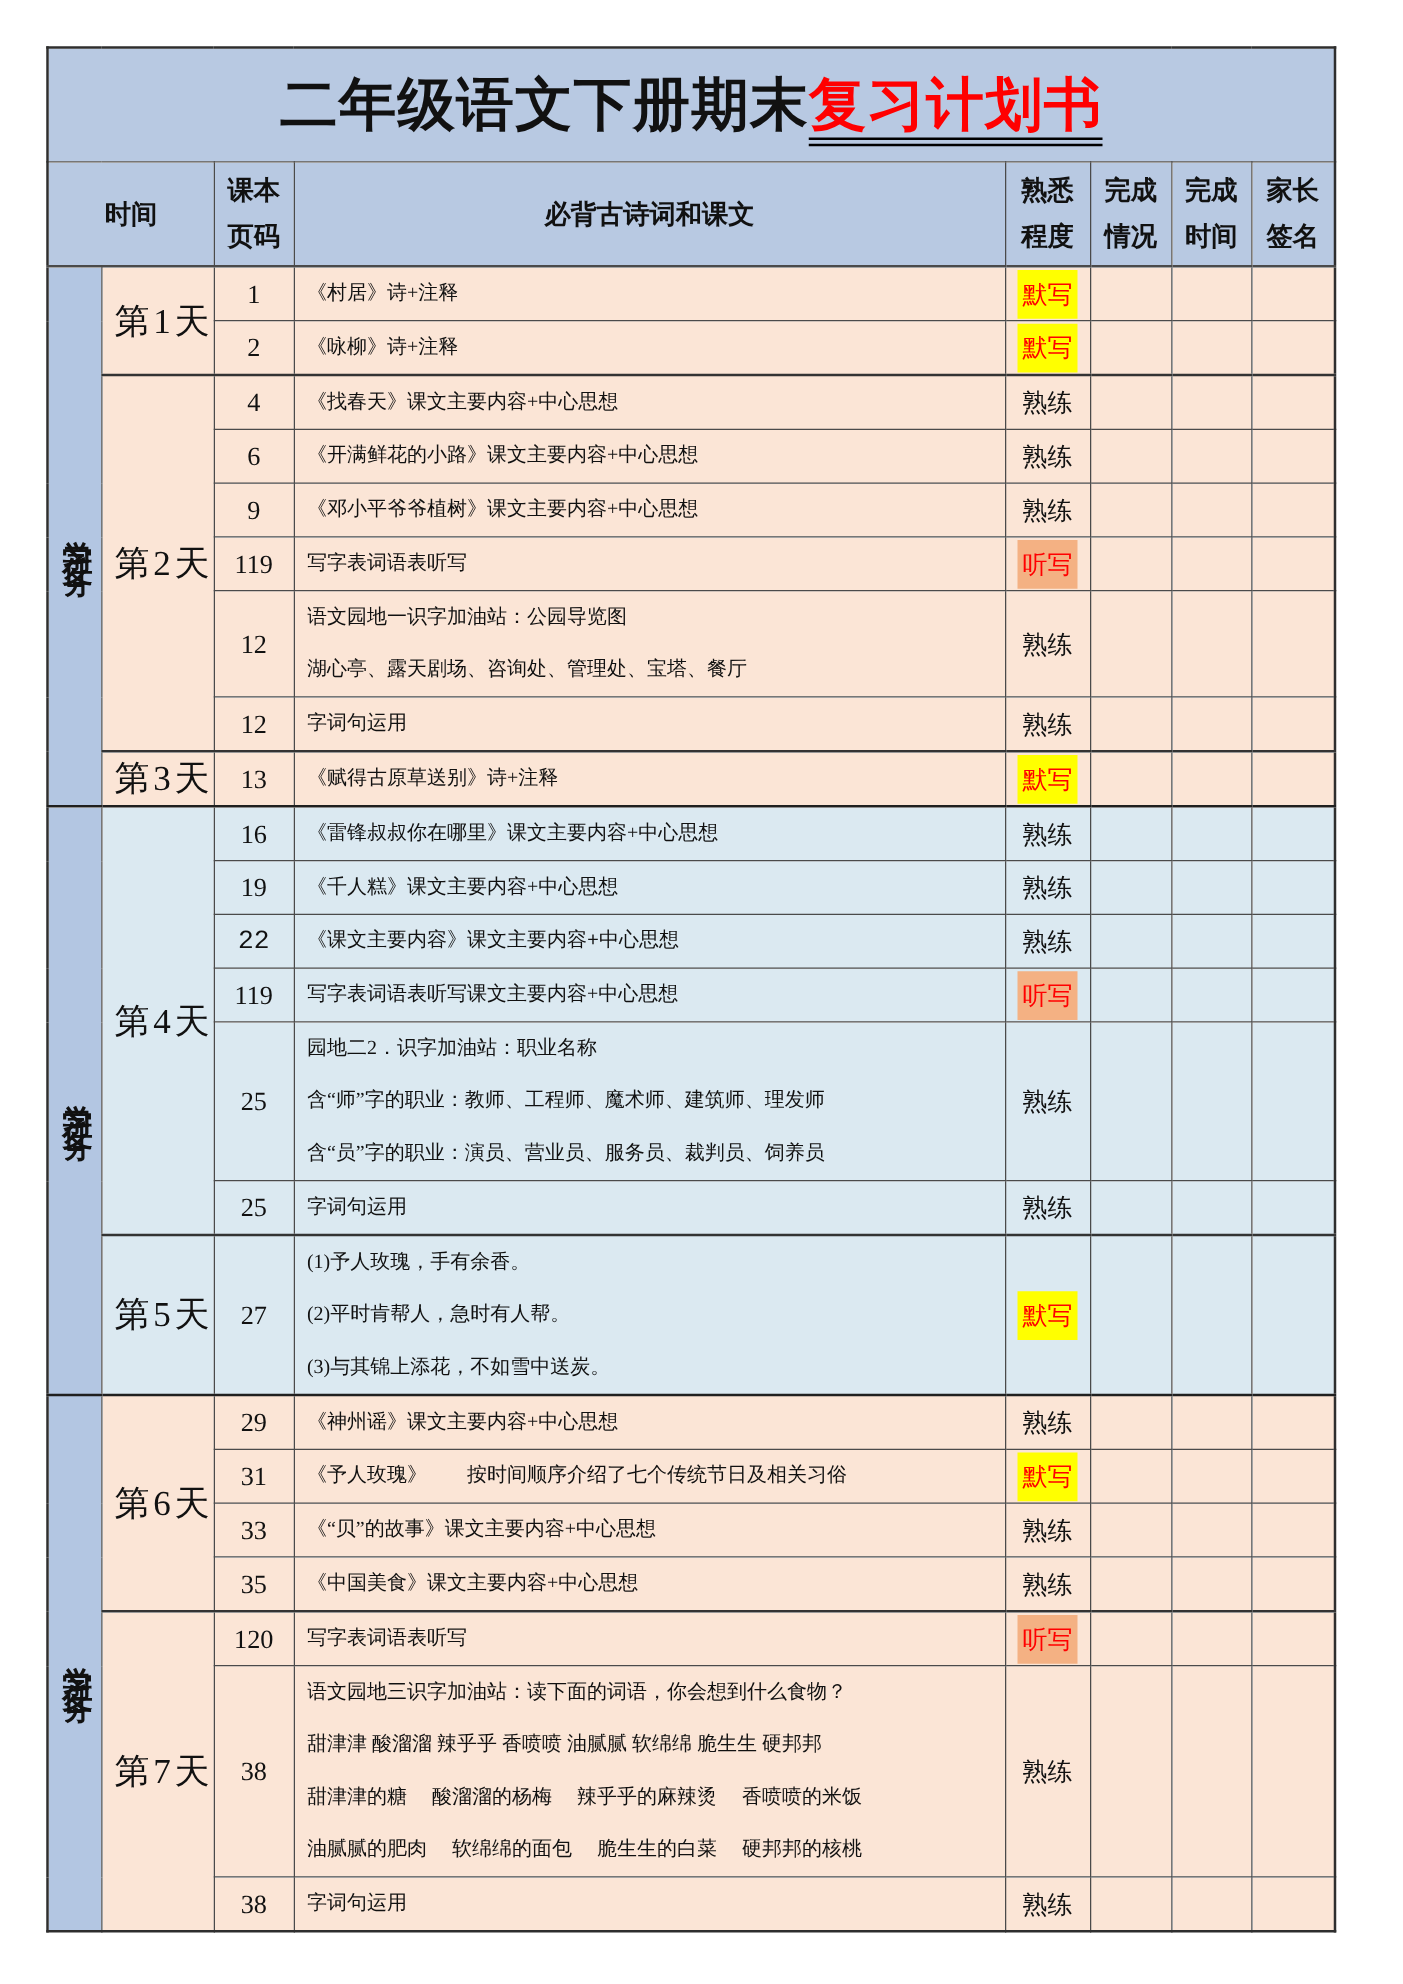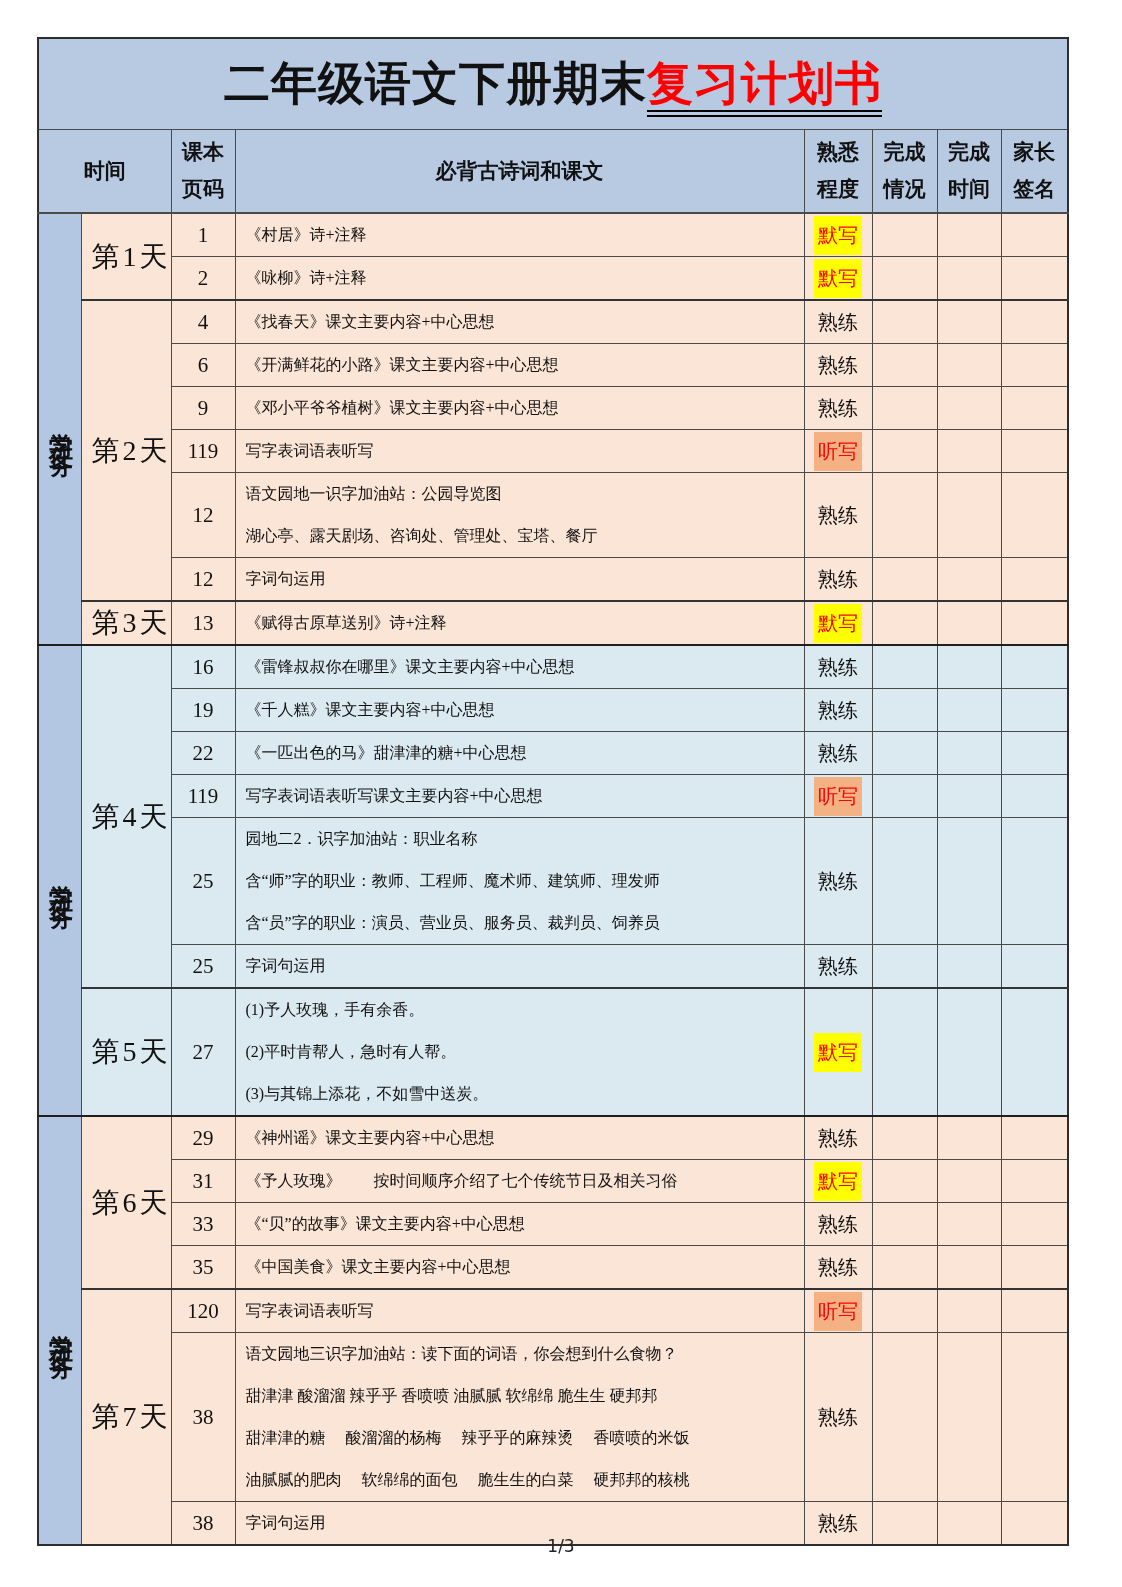--- a/index.html
+++ b/index.html
@@ -255,24 +255,24 @@
         <tr class="theme-blue" style="height: 42px;">
           <td class="page-cell">19</td>
           <td class="content-cell">
             <div class="content-line">《千人糕》课文主要内容+中心思想</div>
           </td>
           <td class="status-cell"><span>熟练</span></td>
           <td class="empty-cell"></td>
           <td class="empty-cell"></td>
           <td class="empty-cell"></td>
         </tr>
-        <tr class="theme-blue" style="height: 42px;">
+        <tr class="theme-blue" style="height: 42px; font-family: Liberation Mono, monospace;">
           <td class="page-cell">22</td>
           <td class="content-cell">
-            <div class="content-line">《一匹出色的马》甜津津的糖+中心思想</div>
+            <div class="content-line">《课文主要内容》课文主要内容+中心思想</div>
           </td>
           <td class="status-cell"><span>熟练</span></td>
           <td class="empty-cell"></td>
           <td class="empty-cell"></td>
           <td class="empty-cell"></td>
         </tr>
         <tr class="theme-blue" style="height: 42px;">
           <td class="page-cell">119</td>
           <td class="content-cell">
             <div class="content-line">写字表词语表听写课文主要内容+中心思想</div>
@@ -389,14 +389,13 @@
             <div class="content-line">字词句运用</div>
           </td>
           <td class="status-cell"><span>熟练</span></td>
           <td class="empty-cell"></td>
           <td class="empty-cell"></td>
           <td class="empty-cell"></td>
         </tr>
       </tbody>
   </table>
 
-  <div class="footer">1/3</div>
 </div>
 
 </body></html>

